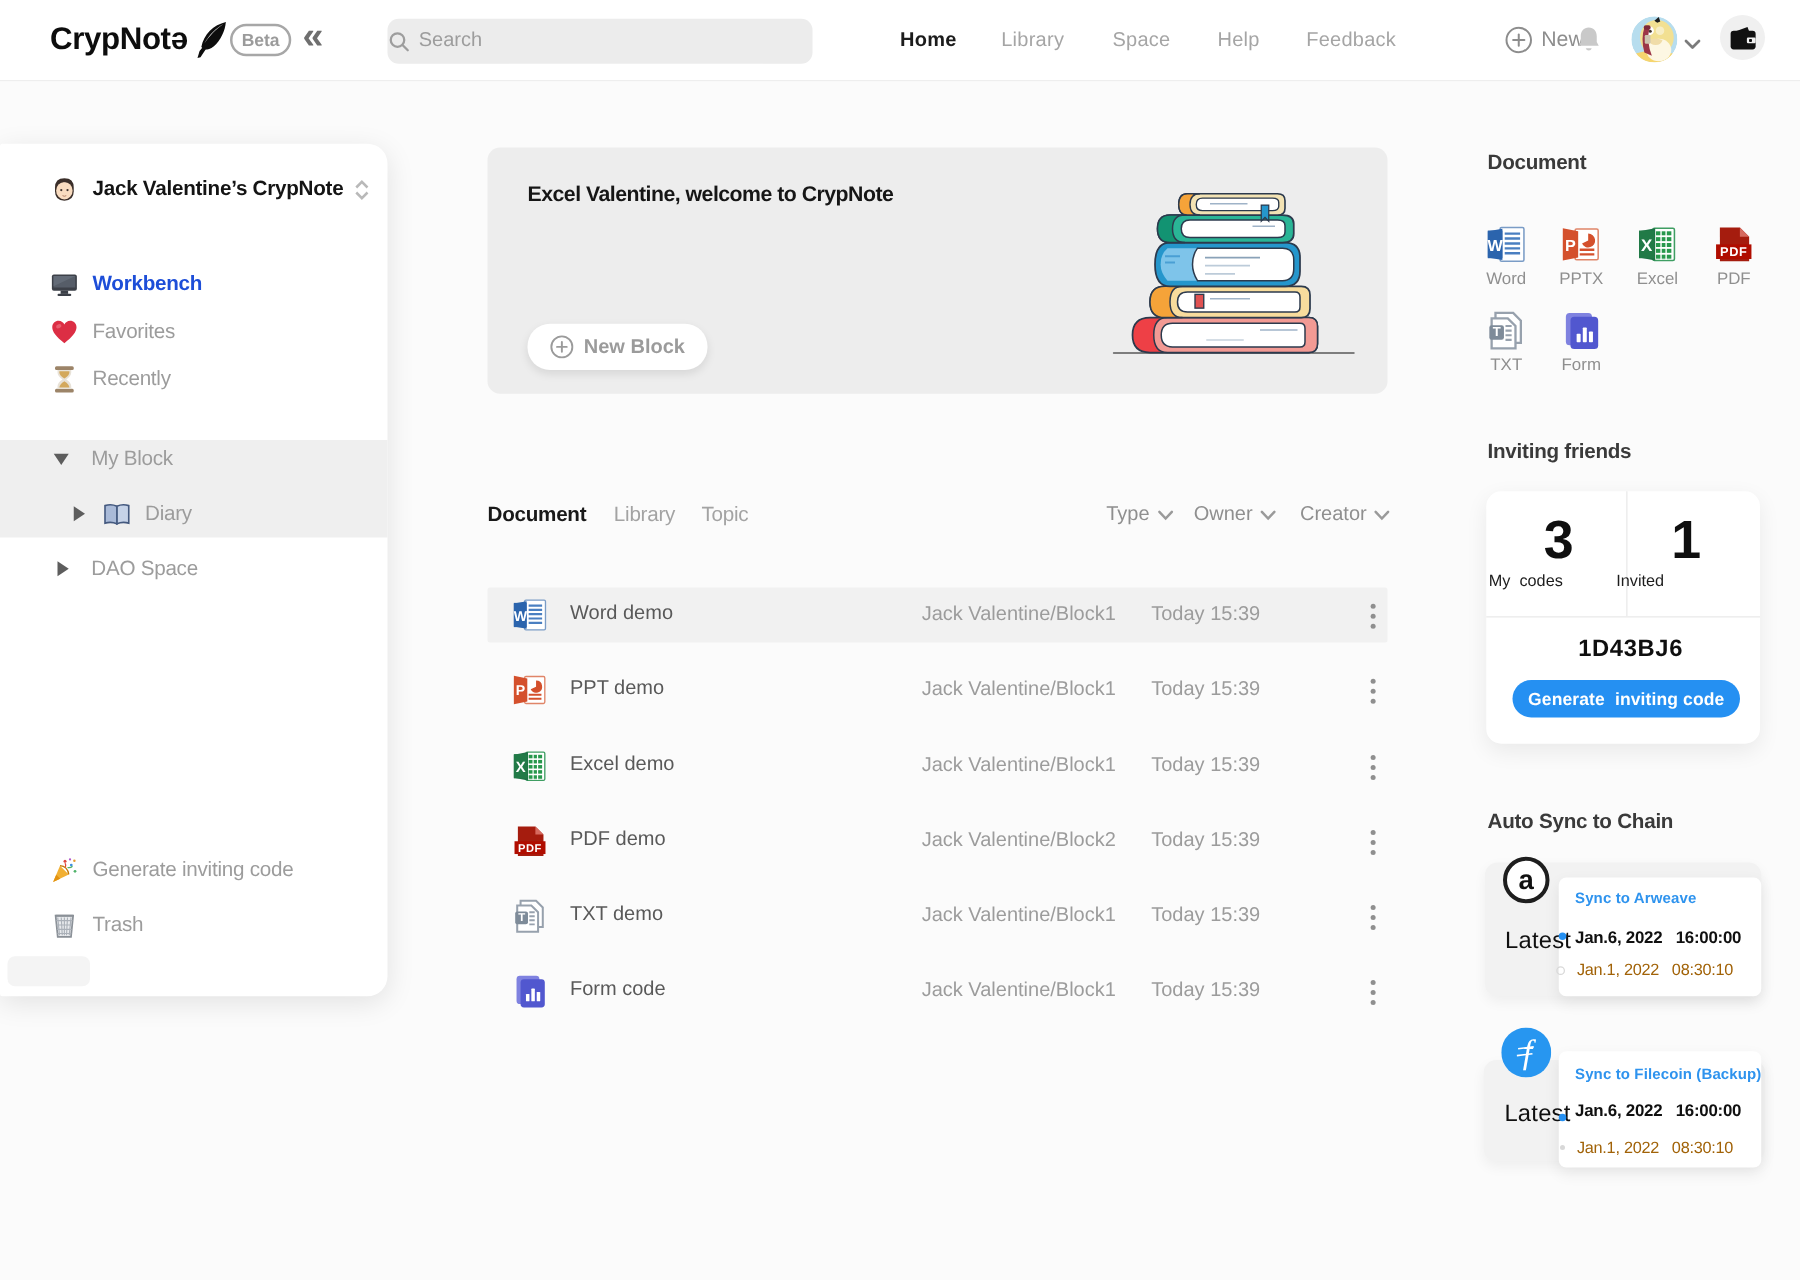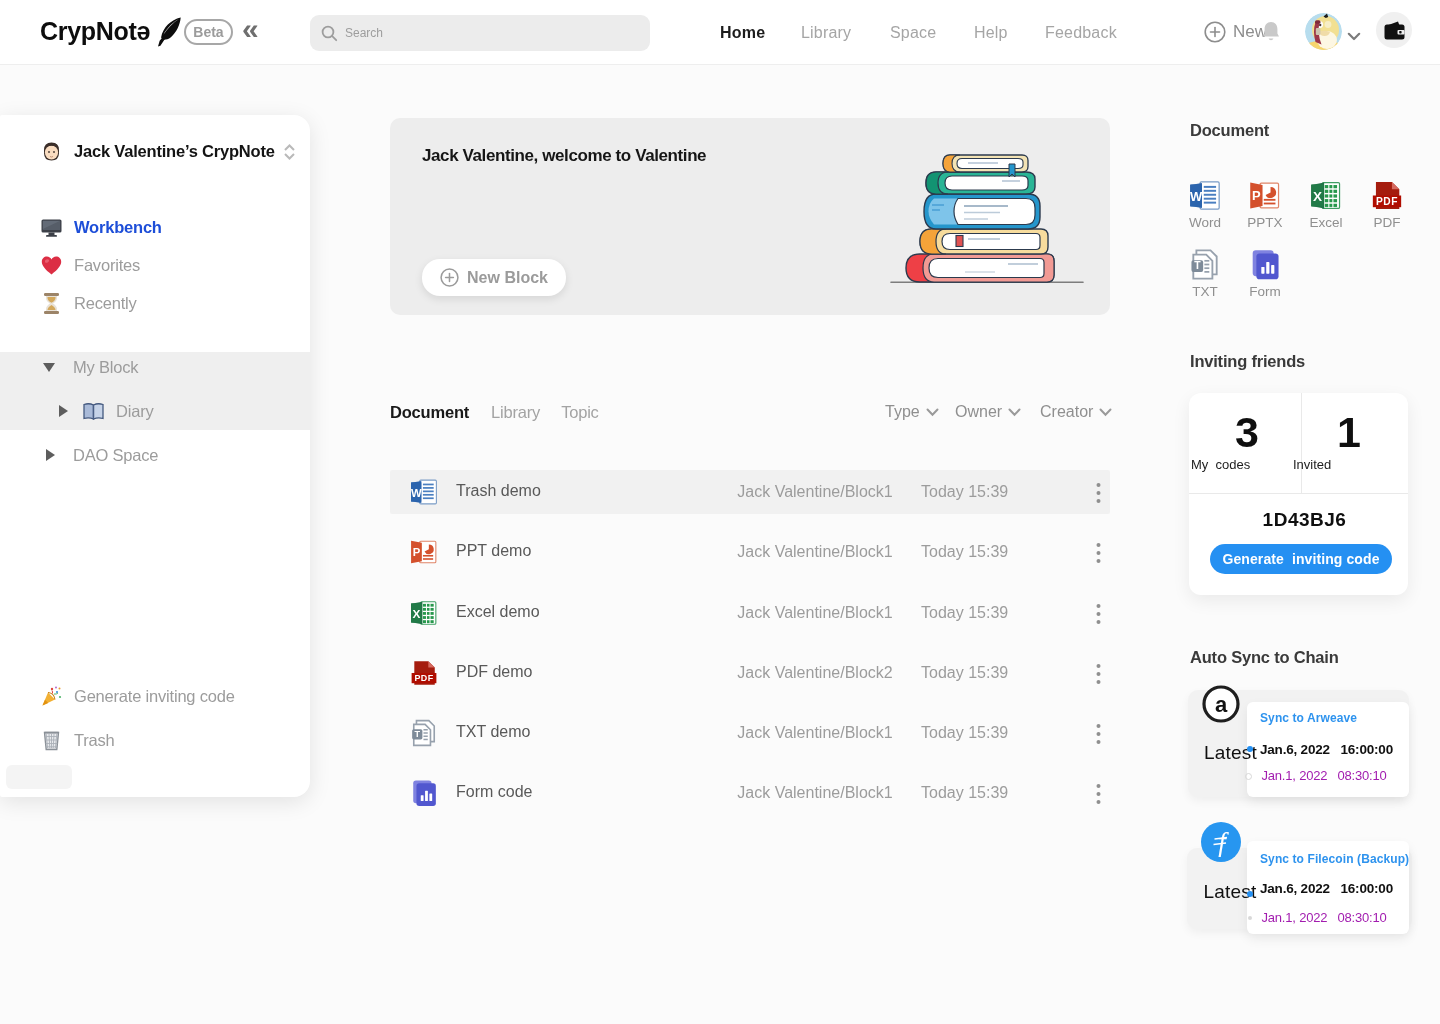--- a/index.html
+++ b/index.html
@@ -2,21 +2,21 @@
 <html><head><meta charset="utf-8">
 <style>
 *{margin:0;padding:0;box-sizing:border-box}
 html,body{width:1440px;height:1024px;overflow:hidden}
 body{font-family:"Liberation Sans",sans-serif;background:#fbfbfb;position:relative}
 .abs{position:absolute}
 .nav{position:absolute;left:0;top:0;width:1440px;height:65px;background:#fff;border-bottom:1px solid #eee}
 .logo{position:absolute;left:40px;top:14px;font-size:25px;font-weight:bold;color:#0d0d0d;letter-spacing:-0.3px;display:flex;align-items:center}
 .beta{position:absolute;left:184px;top:19px;width:49px;height:26px;border:2px solid #a7a7a7;border-radius:14px;color:#9b9b9b;font-size:14px;font-weight:bold;text-align:center;line-height:23px}
 .collapse{position:absolute;left:242px;top:12px;font-size:30px;font-weight:bold;color:#6f6f6f}
-.search{position:absolute;left:310px;top:15px;width:340px;height:36px;background:#ececec;border-radius:9px;display:flex;align-items:center;padding-left:11px;color:#9d9d9d;font-size:12px}
+.search{position:absolute;left:310px;top:15px;width:340px;height:36px;background:#ececec;border-radius:9px;display:flex;align-items:center;padding-left:1px;color:#9d9d9d;font-size:16px}
 .search svg{margin-right:7px}
 .nlink{position:absolute;top:24px;font-size:16px;color:#a5a5a5;letter-spacing:0.2px}
 .nlink.on{color:#1c1c1c;font-weight:bold}
 .newbtn{position:absolute;left:1204px;top:21px;color:#8d8d8d;font-size:17px;display:flex;align-items:center}
 .newbtn svg{margin-right:7px}
 .avatar{position:absolute;left:1305px;top:13px;width:37px;height:37px;border-radius:50%;overflow:hidden}
 .wallet{position:absolute;left:1376px;top:12px;width:36px;height:36px;border-radius:50%;background:#f0f0f0;display:flex;align-items:center;justify-content:center}
 .sidebar{position:absolute;left:0;top:115px;width:310px;height:682px;background:#fff;border-radius:2px 16px 16px 2px;box-shadow:0 5px 22px rgba(0,0,0,.10)}
 .side-item{position:absolute;left:40px;height:24px;display:flex;align-items:center;font-size:16.5px;color:#9c9c9c;white-space:nowrap;letter-spacing:-0.2px}
 .side-item .ic{width:23px;height:23px;margin-right:11px;display:flex;align-items:center;justify-content:center;flex:none}
@@ -43,21 +43,21 @@
 .bignum{position:absolute;top:15px;width:112px;text-align:center;font-size:43px;font-weight:bold;color:#0f0f0f}
 .numlab{position:absolute;top:64px;width:112px;text-align:left;font-size:13px;color:#1d1d1d}
 .code{position:absolute;left:6px;top:116px;width:219px;text-align:center;font-size:19px;font-weight:bold;color:#0f0f0f;letter-spacing:.5px}
 .genbtn{position:absolute;left:21px;top:151px;width:182px;height:30px;border-radius:15px;background:#2590f2;color:#fff;font-size:14px;font-weight:bold;text-align:center;line-height:30px;letter-spacing:0.1px}
 .sync{position:absolute;left:1187px;width:225px}
 .sgray{position:absolute;background:#f2f2f2;border-radius:10px;box-shadow:0 4px 10px rgba(0,0,0,.05)}
 .swhite{position:absolute;background:#fff;border-radius:6px;box-shadow:0 5px 12px rgba(0,0,0,.07)}
 .synctitle{position:absolute;font-size:12px;font-weight:bold;color:#2e93ee;white-space:nowrap;letter-spacing:0.1px}
 .latest{position:absolute;font-size:19px;color:#101010;letter-spacing:0.2px}
 .syncd1{position:absolute;font-size:13.5px;font-weight:bold;color:#101010;white-space:nowrap;letter-spacing:-0.2px}
-.syncd2{position:absolute;font-size:13px;color:#a21caf;white-space:nowrap;letter-spacing:-0.2px}
+.syncd2{position:absolute;font-size:13px;color:#a16207;white-space:nowrap;letter-spacing:-0.2px}
 </style></head>
 <body>
 <div class="nav">
   <div class="logo">CrypNotə<svg width="28" height="32" viewBox="0 0 30 34" style="margin-left:5px;margin-top:2px">
 <path d="M27.5 1.5 C17 4 8.5 12 6.5 23 L8.5 25 C10 25.5 14 25 17 22.5 C23 17.5 27 9 27.5 1.5 Z" fill="#0d0d0d"></path>
 <path d="M27.5 1.5 C20 9 12 17 5 26.5 L3.2 32.5 L5.8 31.8 C12 22 19 12 27.5 1.5 Z" fill="#0d0d0d"></path>
 <path d="M9 20 C13 14 19 7.5 25.5 3.2 C19.5 6.5 13 12.5 9 20 Z" fill="#fff" opacity="0.9"></path>
       </svg></div>
   <div class="beta">Beta</div>
   <div class="collapse">«</div>
@@ -187,21 +187,21 @@
 <line x1="5" y1="7.5" x2="18" y2="7.5"></line>
             <line x1="5.3" y1="11" x2="17.7" y2="11"></line>
             <line x1="5.7" y1="14.5" x2="17.3" y2="14.5"></line>
             <line x1="6" y1="17.8" x2="17" y2="17.8"></line>
           </g>
 <rect x="4" y="2.8" width="15" height="1.6" rx="0.8" fill="#8a9097"></rect>
         </svg>
       </span>Trash</div>
 </div>
 <div class="welcome">
-  <div class="wtitle">Jack Valentine, welcome to Valentine</div>
+  <div class="wtitle">Excel Valentine, welcome to CrypNote</div>
   <div class="newblock"><svg width="19" height="19" viewBox="0 0 21 21">
         <circle cx="10.5" cy="10.5" r="9.3" fill="none" stroke="#9b9b9b" stroke-width="1.7"></circle>
         <line x1="10.5" y1="6.2" x2="10.5" y2="14.8" stroke="#9b9b9b" stroke-width="1.7" stroke-linecap="round"></line>
         <line x1="6.2" y1="10.5" x2="14.8" y2="10.5" stroke="#9b9b9b" stroke-width="1.7" stroke-linecap="round"></line>
       </svg>New Block</div>
   <div class="abs" style="left:500px;top:35px"><svg width="194" height="132" viewBox="0 0 194 132">
 <line x1="1" y1="129.3" x2="193" y2="129.3" stroke="#7d7d7d" stroke-width="1.6" stroke-linecap="round"></line>
 <g stroke="#2c3a4d" stroke-width="1.4">
 <path d="M30 101 Q16 101 16 115 Q16 129 30 129 L157 129 Q164 129 164 122 L164 108 Q164 101 157 101 Z" fill="#ee4046"></path>
 <path d="M44 101 Q33 101 33 115 Q33 129 44 129 L157 129 Q164 129 164 122 L164 108 Q164 101 157 101 Z" fill="#f29a94" stroke-width="1.2"></path>
@@ -263,21 +263,21 @@
 <line x1="12" y1="6" x2="22" y2="6"></line>
           <line x1="12" y1="9.2" x2="22" y2="9.2"></line>
           <line x1="12" y1="12.4" x2="22" y2="12.4"></line>
           <line x1="12" y1="15.6" x2="22" y2="15.6"></line>
           <line x1="12" y1="18.8" x2="22" y2="18.8"></line>
         </g>
 <path d="M1 4.5 L10.5 2.8 L10.5 23.2 L1 21.5 Z" fill="#2b64ad"></path>
 <rect x="1" y="4" width="9.5" height="18" fill="#2b64ad"></rect>
 <text x="5.8" y="17.5" font-size="10.5" font-weight="bold" fill="#fff" text-anchor="middle" font-family="Liberation Sans">W</text>
       </svg></div>
-<div class="rname">Trash demo</div>
+<div class="rname">Word demo</div>
 <div class="rown">Jack Valentine/Block1</div>
 <div class="rdate">Today 15:39</div>
 <div class="rdots"><svg width="5" height="22" viewBox="0 0 5 22">
         <circle cx="2.5" cy="3" r="2" fill="#8f8f8f"></circle>
         <circle cx="2.5" cy="11" r="2" fill="#8f8f8f"></circle>
         <circle cx="2.5" cy="19" r="2" fill="#8f8f8f"></circle>
       </svg></div>
 </div>
 <div class="row" style="top:531px">
 <div class="ric"><svg width="28" height="28" viewBox="0 0 26 26">

